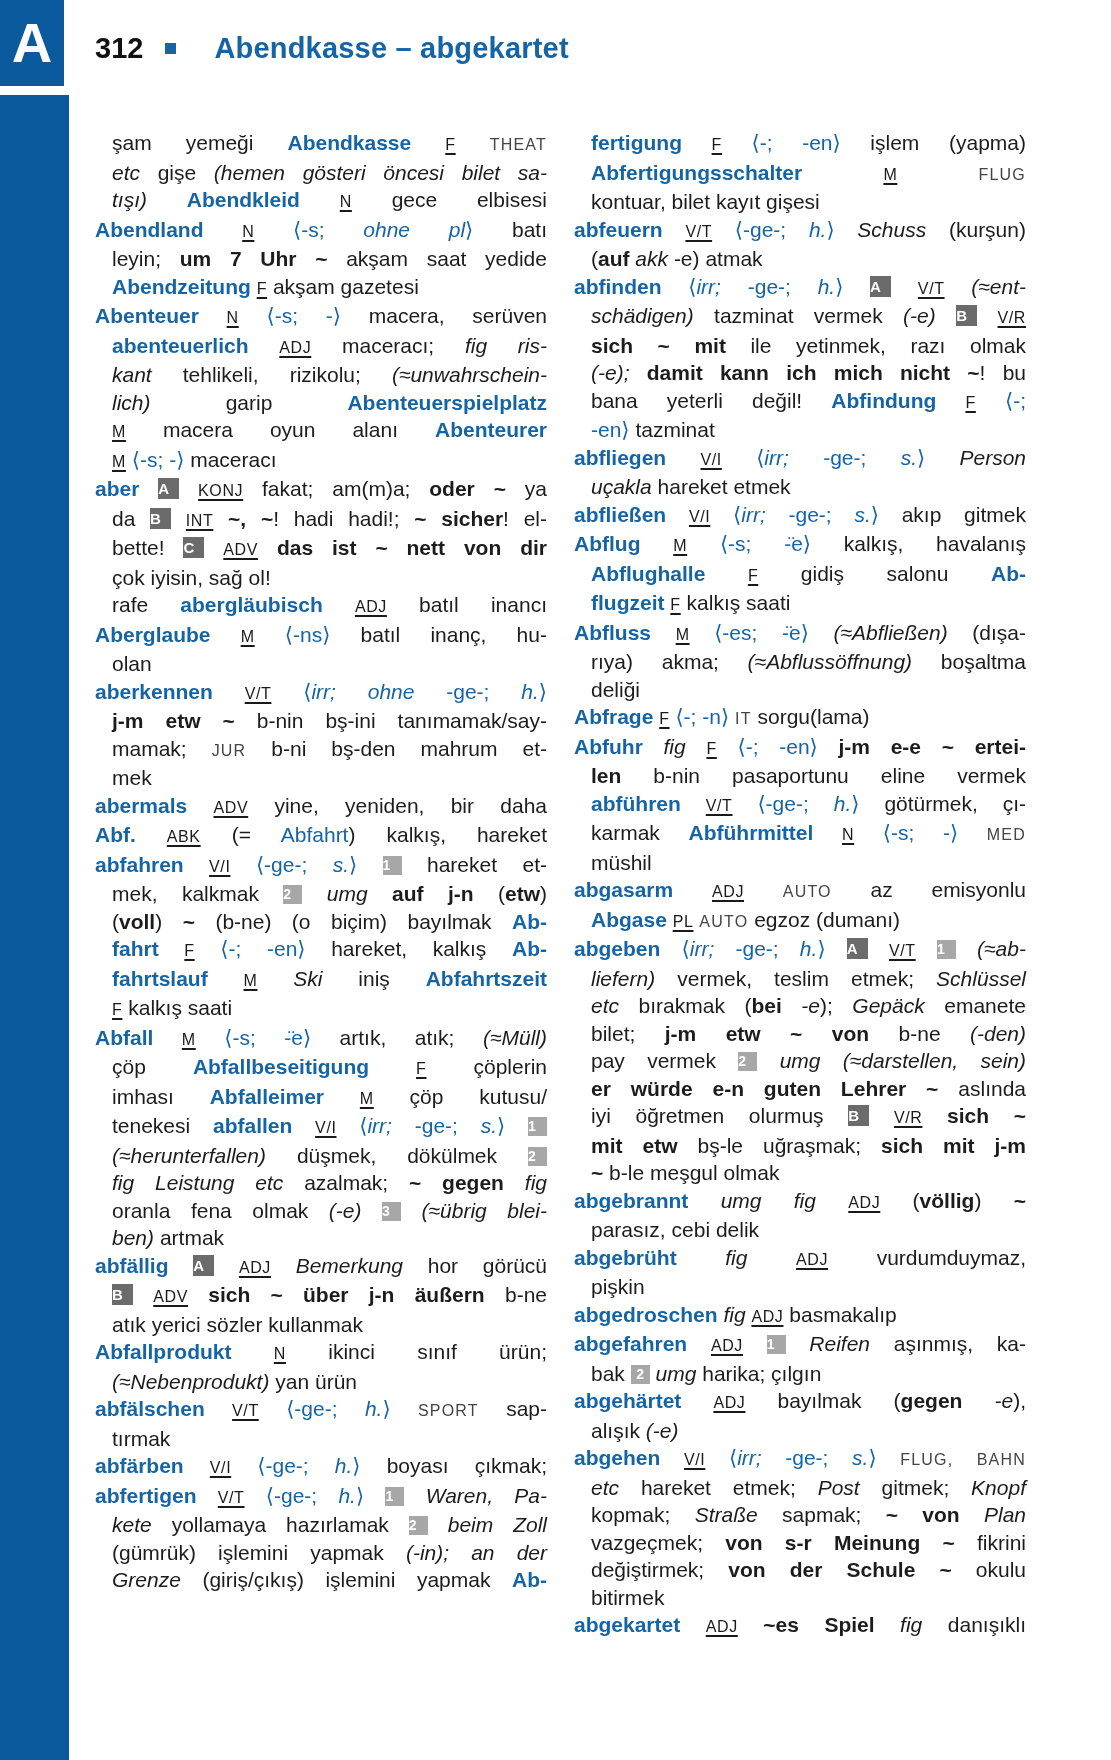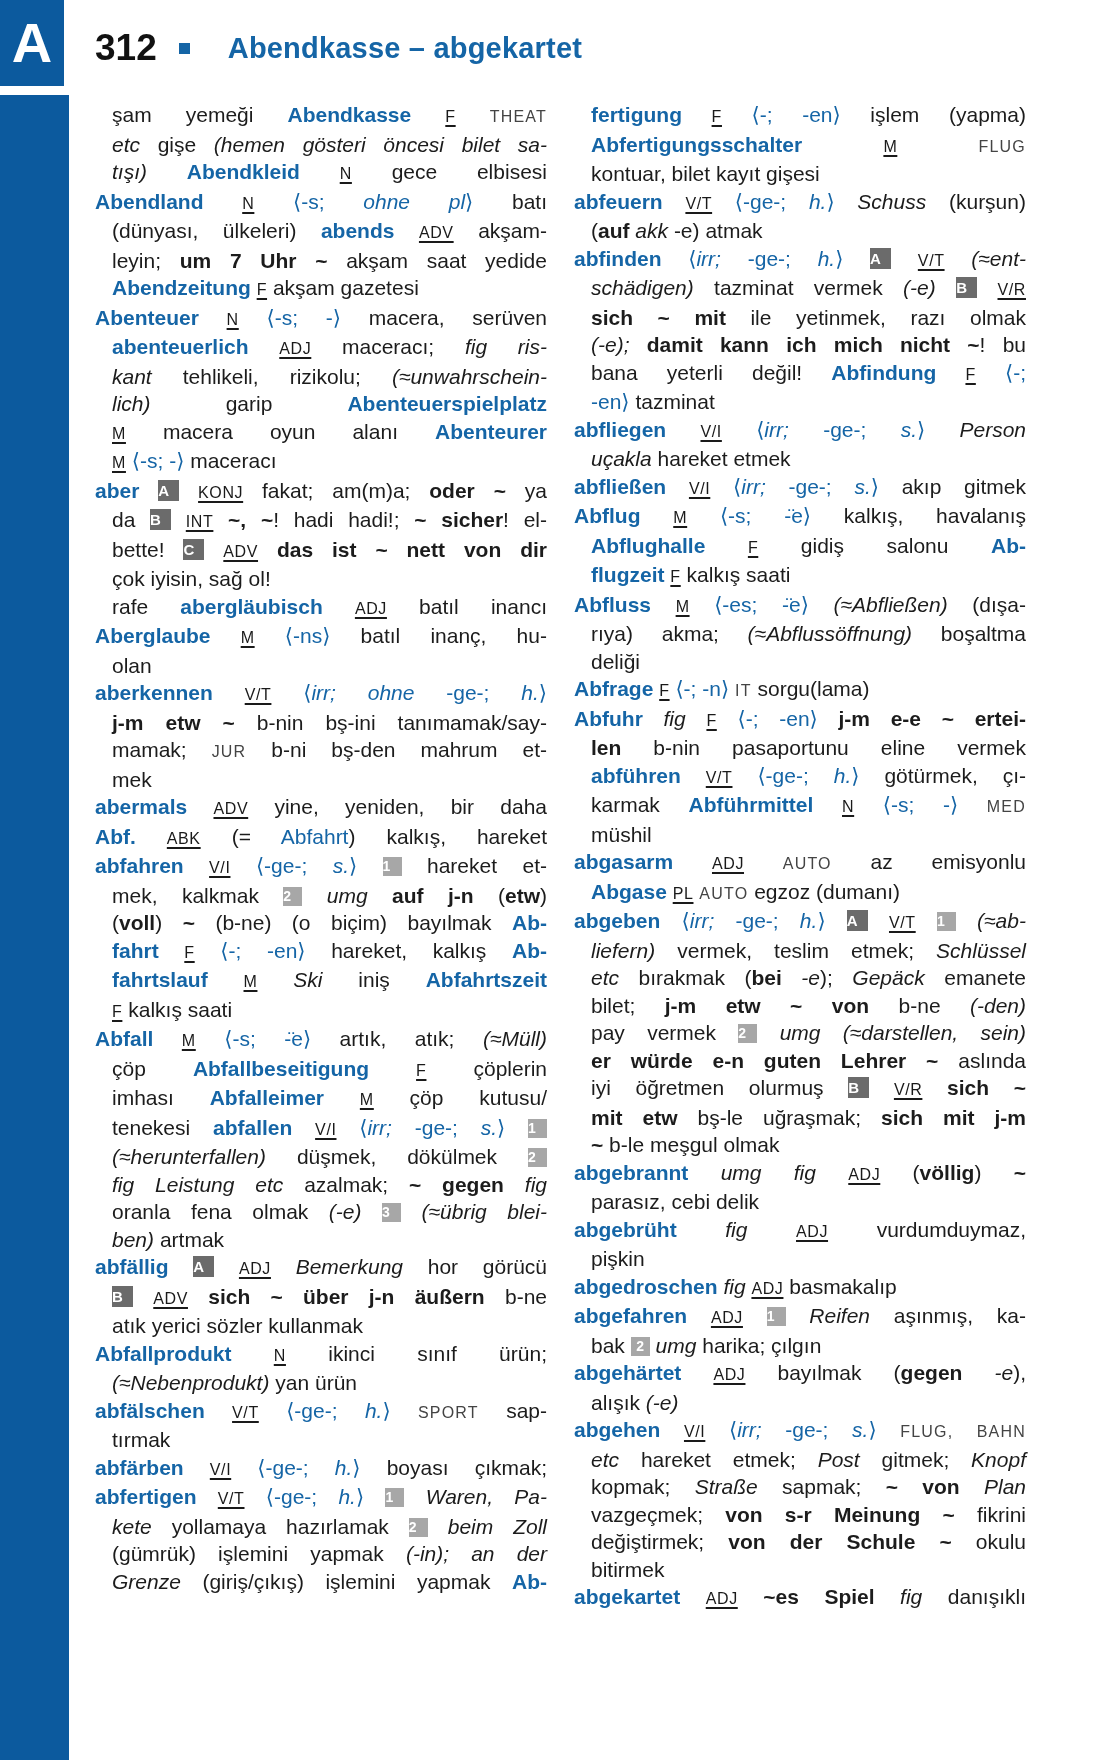--- a/index.html
+++ b/index.html
@@ -4,25 +4,25 @@
 <style>
   html,body{margin:0;padding:0;background:#ffffff;}
   body{width:1111px;height:1760px;font-family:"Liberation Sans",sans-serif;}
   .page{position:relative;width:1111px;height:1760px;overflow:hidden;background:#fff;
         --bar:#0c5a9e;--blue:#1565a6;--ink:#1c1c1c;--sA:#6b6b6b;--sN:#a7a7a7;}
   .letter-tab{position:absolute;left:0;top:0;width:64px;height:86px;background:var(--bar);
               display:flex;align-items:center;justify-content:center;}
   .letter-tab span{color:#fff;font-size:56px;font-weight:bold;line-height:1;}
   .margin-bar{position:absolute;left:0;top:95px;width:69px;height:1665px;background:var(--bar);}
   header{position:absolute;left:95px;top:27px;height:42px;display:flex;align-items:center;}
-  .pagenum{font-size:37px;font-weight:bold;color:#111;}
+  .pagenum{font-size:29px;font-weight:bold;color:#111;}
   .bullet{display:inline-block;width:11px;height:11px;background:var(--blue);margin-left:22px;margin-right:38px;}
   .range{font-size:29px;font-weight:bold;color:var(--blue);letter-spacing:0.2px;}
   .cols{position:absolute;left:95px;top:101px;display:flex;gap:27px;}
-  .col{width:452px;font-size:21px;line-height:27.5px;color:var(--ink);}
+  .col{width:452px;font-size:21px;line-height:27.5px;color:var(--ink);margin-top:28px;}
   .line{text-align:left;}
   .line.j{text-align:justify;text-align-last:justify;}
   .line.ind{padding-left:17px;}
   .hw{color:var(--blue);font-weight:bold;}
   .b{font-weight:bold;}
   .i{font-style:italic;}
   .n{}
   .g{color:var(--blue);}
   .gi{color:var(--blue);font-style:italic;}
   .lbl{font-size:16px;letter-spacing:0.6px;color:#1a1a1a;
@@ -44,21 +44,20 @@
     <span class="pagenum">312</span>
     <span class="bullet"></span>
     <span class="range">Abendkasse – abgekartet</span>
   </header>
   <main class="cols">
     <div class="col" id="col-left">
         <div class="line ind j"><span class="n">şam yemeği</span> <span class="hw">Abendkasse</span> <span class="lbl">F</span> <span class="dom">THEAT</span></div>
         <div class="line ind j"><span class="i">etc</span> <span class="n">gişe</span> <span class="i">(hemen gösteri öncesi bilet sa-</span></div>
         <div class="line ind j"><span class="i">tışı)</span> <span class="hw">Abendkleid</span> <span class="lbl">N</span> <span class="n">gece elbisesi</span></div>
         <div class="line j"><span class="hw">Abendland</span> <span class="lbl">N</span> <span class="g">⟨-s;</span> <span class="gi">ohne pl</span><span class="g">⟩</span> <span class="n">batı</span></div>
-        <div class="line ind j"><span class="n">(dünyası, ülkeleri)</span> <span class="hw">abends</span> <span class="lbl">ADV</span> <span class="n">akşam-</span></div>
         <div class="line ind j"><span class="n">leyin;</span> <span class="b">um 7 Uhr ~</span> <span class="n">akşam saat yedide</span></div>
         <div class="line ind"><span class="hw">Abendzeitung</span> <span class="lbl">F</span> <span class="n">akşam gazetesi</span></div>
         <div class="line j"><span class="hw">Abenteuer</span> <span class="lbl">N</span> <span class="g">⟨-s; -⟩</span> <span class="n">macera, serüven</span></div>
         <div class="line ind j"><span class="hw">abenteuerlich</span> <span class="lbl">ADJ</span> <span class="n">maceracı;</span> <span class="i">fig ris-</span></div>
         <div class="line ind j"><span class="i">kant</span> <span class="n">tehlikeli, rizikolu;</span> <span class="i">(≈unwahrschein-</span></div>
         <div class="line ind j"><span class="i">lich)</span> <span class="n">garip</span> <span class="hw">Abenteuerspielplatz</span></div>
         <div class="line ind j"><span class="lbl">M</span> <span class="n">macera oyun alanı</span> <span class="hw">Abenteurer</span></div>
         <div class="line ind"><span class="lbl">M</span> <span class="g">⟨-s; -⟩</span> <span class="n">maceracı</span></div>
         <div class="line j"><span class="hw">aber</span> <span class="sA">A</span> <span class="lbl">KONJ</span> <span class="n">fakat; am(m)a;</span> <span class="b">oder ~</span> <span class="n">ya</span></div>
         <div class="line ind j"><span class="n">da</span> <span class="sA">B</span> <span class="lbl">INT</span> <span class="b">~, ~</span><span class="n">! hadi hadi!;</span> <span class="b">~ sicher</span><span class="n">! el-</span></div>

